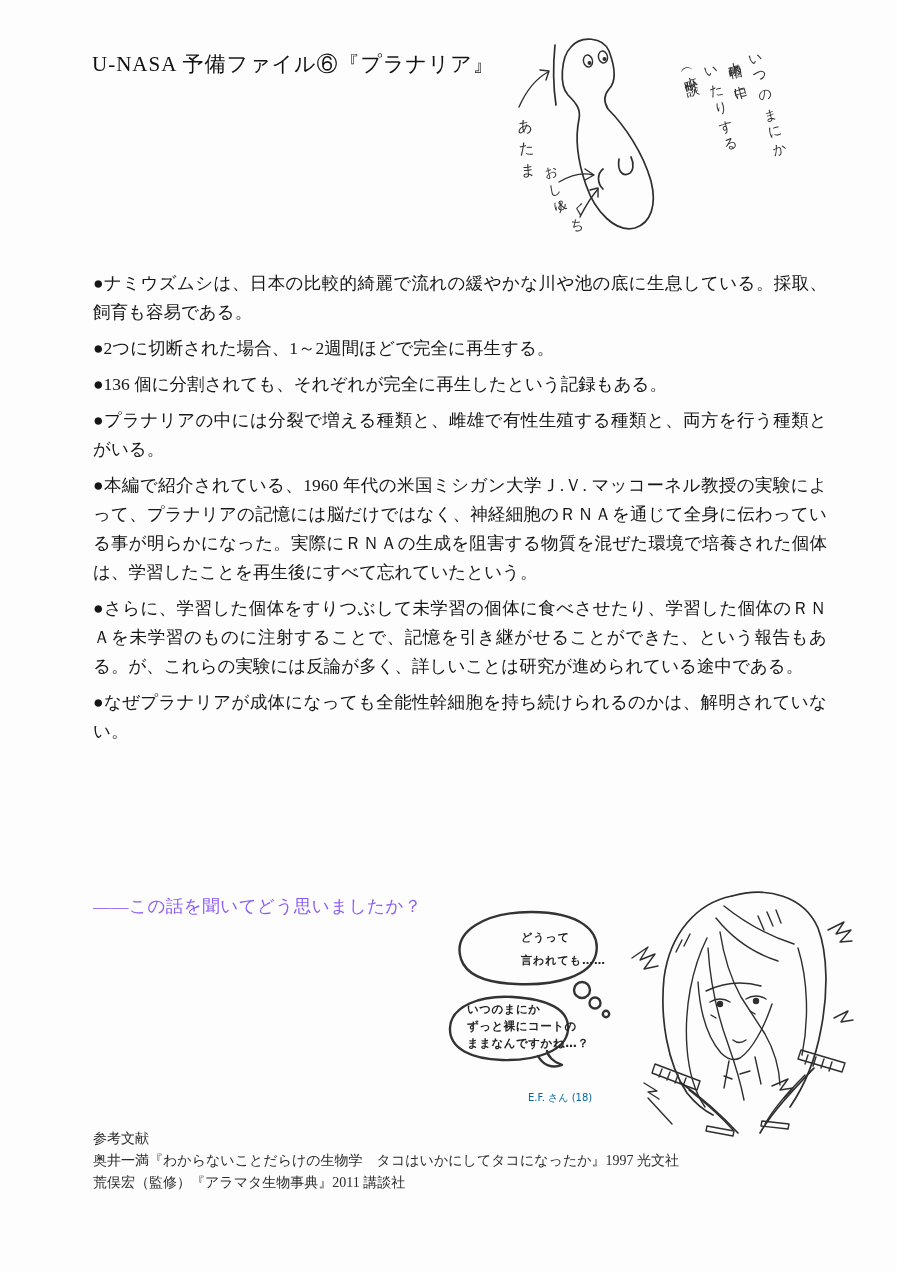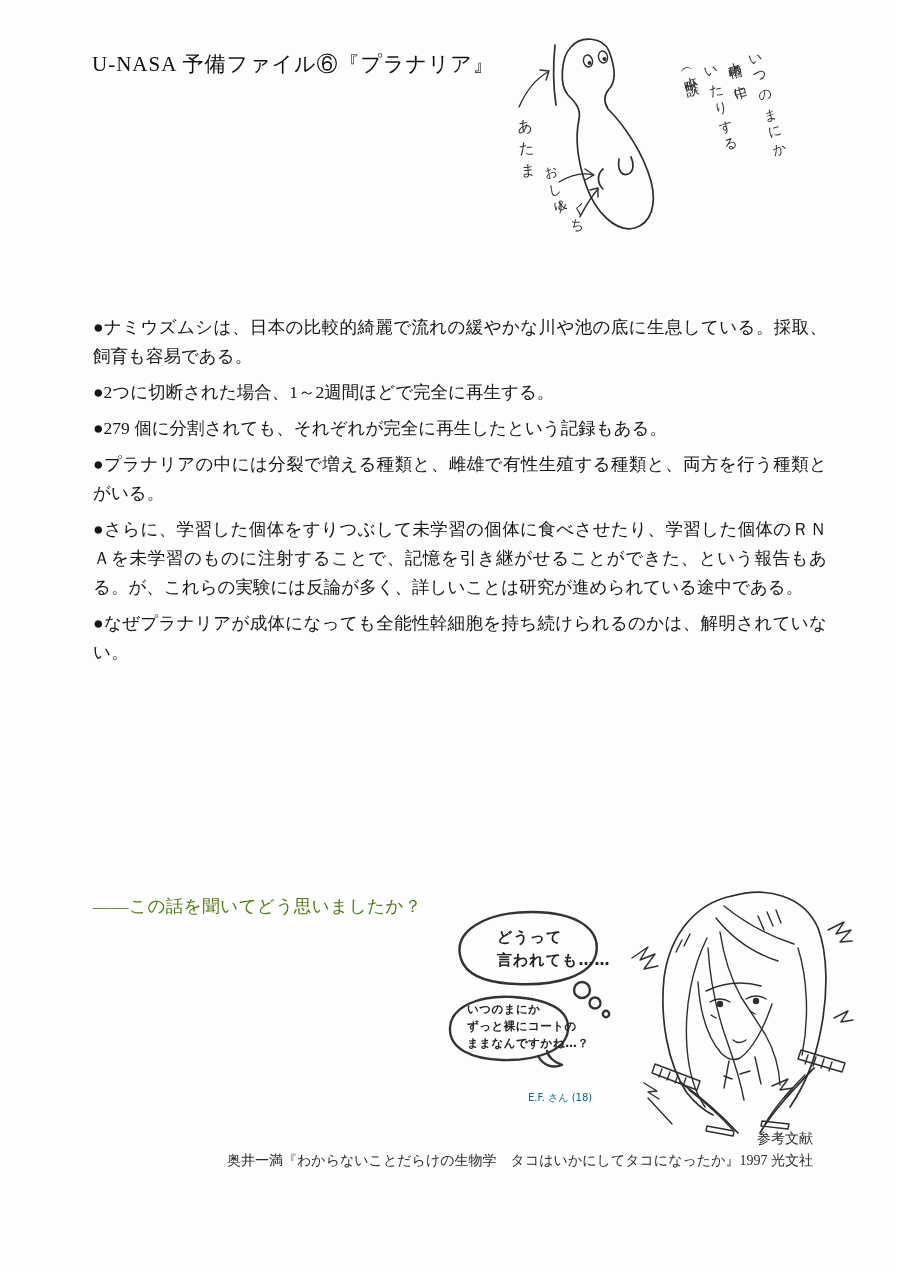--- a/index.html
+++ b/index.html
@@ -10,45 +10,44 @@
     color:#1c1c1c;
   }
   .abs{position:absolute;}
   .title{
     left:92px;top:50px;font-size:21px;letter-spacing:1px;color:#111;
   }
   .bullets{
     left:93px;top:269px;width:734px;
     font-size:17.5px;line-height:29px;text-align:justify;
     color:#161616;
-    margin-top:44px;
   }
   .bullets p{margin:0 0 7px 0;}
   .question{
-    left:93px;top:894px;font-size:17.5px;color:#4d7c0f;letter-spacing:0.5px;font-family:Liberation Serif, serif;
+    left:93px;top:894px;font-size:17.5px;color:#8b5cf6;letter-spacing:0.5px;font-family:Liberation Serif, serif;
   }
   .refs{
     left:93px;top:1128px;width:720px;font-size:14px;line-height:22px;color:#2a2a2a;
   }
-  .refs div{margin:0;text-align:right;}
+  .refs div{margin:0;}
   .hand{
     font-family:"DejaVu Sans","Liberation Sans",sans-serif;color:#2d2d2d;
   }
   .vtext{writing-mode:vertical-rl;text-orientation:upright;}
   .label-head{left:516px;top:108px;font-size:15px;letter-spacing:5px;transform:rotate(-4deg);}
   .label-tail{left:544px;top:157px;font-size:13px;letter-spacing:3px;transform:rotate(-12deg);}
   .label-amp{left:555px;top:197px;font-size:14px;transform:rotate(-15deg);}
   .label-mouth{left:571px;top:192px;font-size:14px;letter-spacing:2px;transform:rotate(8deg);}
   .note{
     left:692px;top:52px;font-size:13.5px;line-height:23px;letter-spacing:3px;
     transform:rotate(-15deg);color:#2d2d2d;
   }
   .note div{height:150px;}
   .bubble-text-1{
-    left:497px;top:926px;font-size:15px;line-height:23px;font-weight:bold;
+    left:521px;top:926px;font-size:11px;line-height:23px;font-weight:bold;
     letter-spacing:1px;color:#222;
   }
   .bubble-text-2{
     left:467px;top:1001px;font-size:11.5px;line-height:17px;font-weight:bold;
     letter-spacing:0.5px;color:#222;
   }
   .char-name{left:528px;top:1091px;font-size:10px;color:#0369a1;}
   svg{display:block;}
   .sk{fill:none;stroke:#2e2e2e;stroke-width:1.7;stroke-linecap:round;stroke-linejoin:round;}
   .sk2{fill:none;stroke:#2e2e2e;stroke-width:1.4;stroke-linecap:round;stroke-linejoin:round;}
@@ -97,22 +96,23 @@
   <div class="abs hand vtext note">
     <div>いつのまにか</div>
     <div>水槽の中に</div>
     <div>いたりする</div>
     <div>（小町談）</div>
   </div>
 
   <div class="abs bullets">
     <p>●ナミウズムシは、日本の比較的綺麗で流れの緩やかな川や池の底に生息している。採取、飼育も容易である。</p>
     <p>●2つに切断された場合、1～2週間ほどで完全に再生する。</p>
-    <p>●279 個に分割されても、それぞれが完全に再生したという記録もある。</p>
+    <p>●136 個に分割されても、それぞれが完全に再生したという記録もある。</p>
     <p>●プラナリアの中には分裂で増える種類と、雌雄で有性生殖する種類と、両方を行う種類とがいる。</p>
+    <p>●本編で紹介されている、1960 年代の米国ミシガン大学Ｊ.Ｖ. マッコーネル教授の実験によって、プラナリアの記憶には脳だけではなく、神経細胞のＲＮＡを通じて全身に伝わっている事が明らかになった。実際にＲＮＡの生成を阻害する物質を混ぜた環境で培養された個体は、学習したことを再生後にすべて忘れていたという。</p>
     <p>●さらに、学習した個体をすりつぶして未学習の個体に食べさせたり、学習した個体のＲＮＡを未学習のものに注射することで、記憶を引き継がせることができた、という報告もある。が、これらの実験には反論が多く、詳しいことは研究が進められている途中である。</p>
     <p>●なぜプラナリアが成体になっても全能性幹細胞を持ち続けられるのかは、解明されていない。</p>
   </div>
 
   <div class="abs question">――この話を聞いてどう思いましたか？</div>
 
   <svg class="abs" style="left:440px;top:903px;" width="240" height="170" viewBox="0 0 240 170">
 
     <path class="skb" d="M21,56 C12,28 46,9 91,9 C140,9 161,28 156,51 C151,73 116,83 76,81 C49,80 27,74 21,56 Z"></path>
     <circle class="skb" cx="142" cy="87" r="8"></circle>
@@ -180,15 +180,16 @@
 
     <path class="sk2" d="M36,220 L60,246"></path>
     <path class="sk2" d="M95,248 L122,253 L121,258 L94,253 Z"></path>
     <path class="sk2" d="M150,243 L177,246 L176,251 L149,248 Z"></path>
   </svg>
   <div class="abs hand char-name">E.F. さん (18)</div>
 
   <div class="abs refs">
     <div>参考文献</div>
     <div>奥井一満『わからないことだらけの生物学　タコはいかにしてタコになったか』1997 光文社</div>
+    <div>荒俣宏（監修）『アラマタ生物事典』2011 講談社</div>
   </div>
 
 </div>
 
 </body></html>

